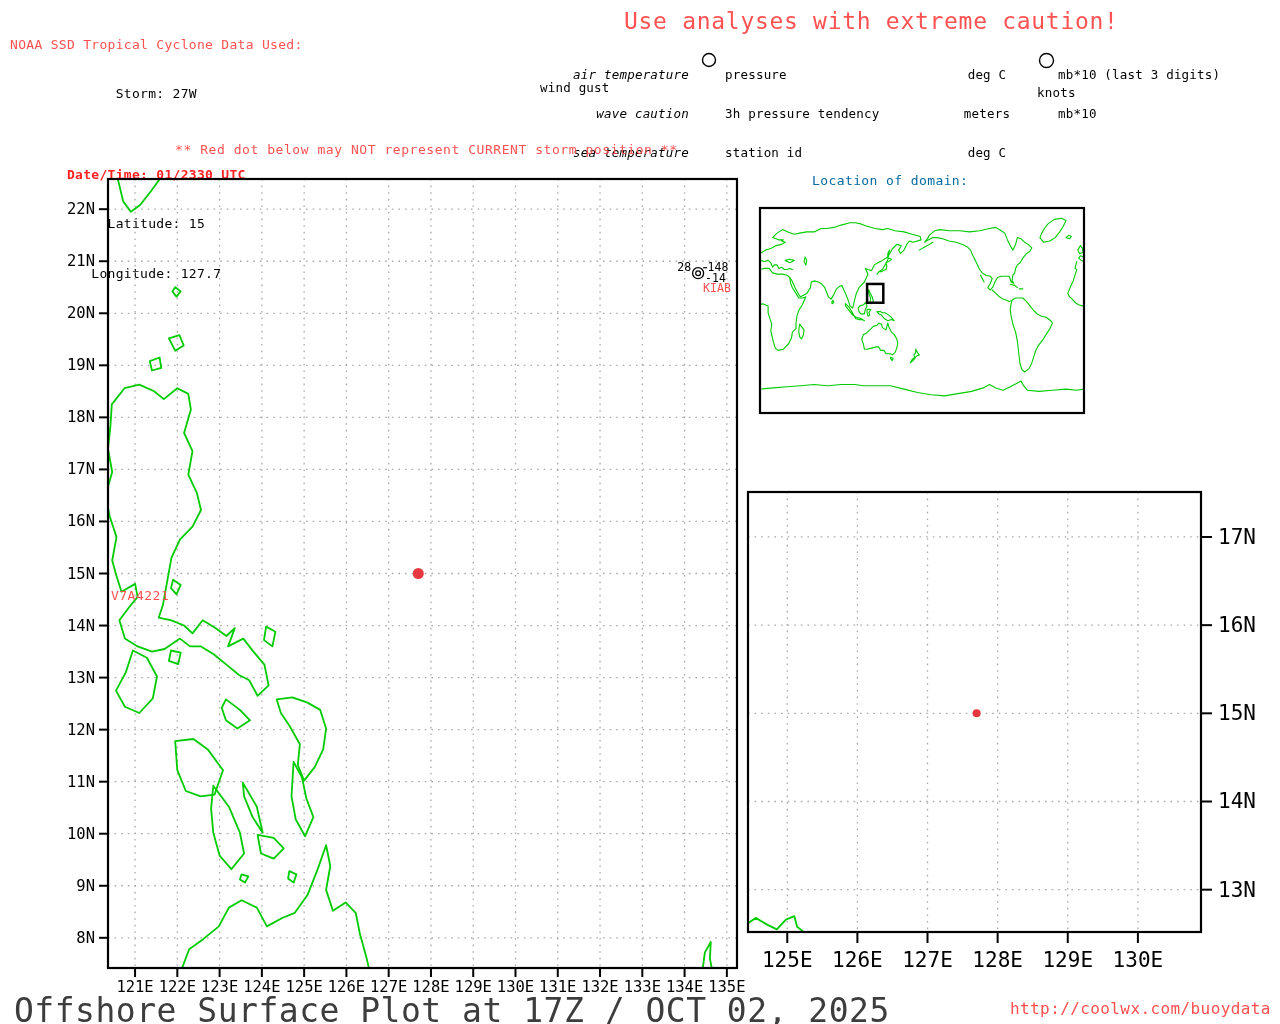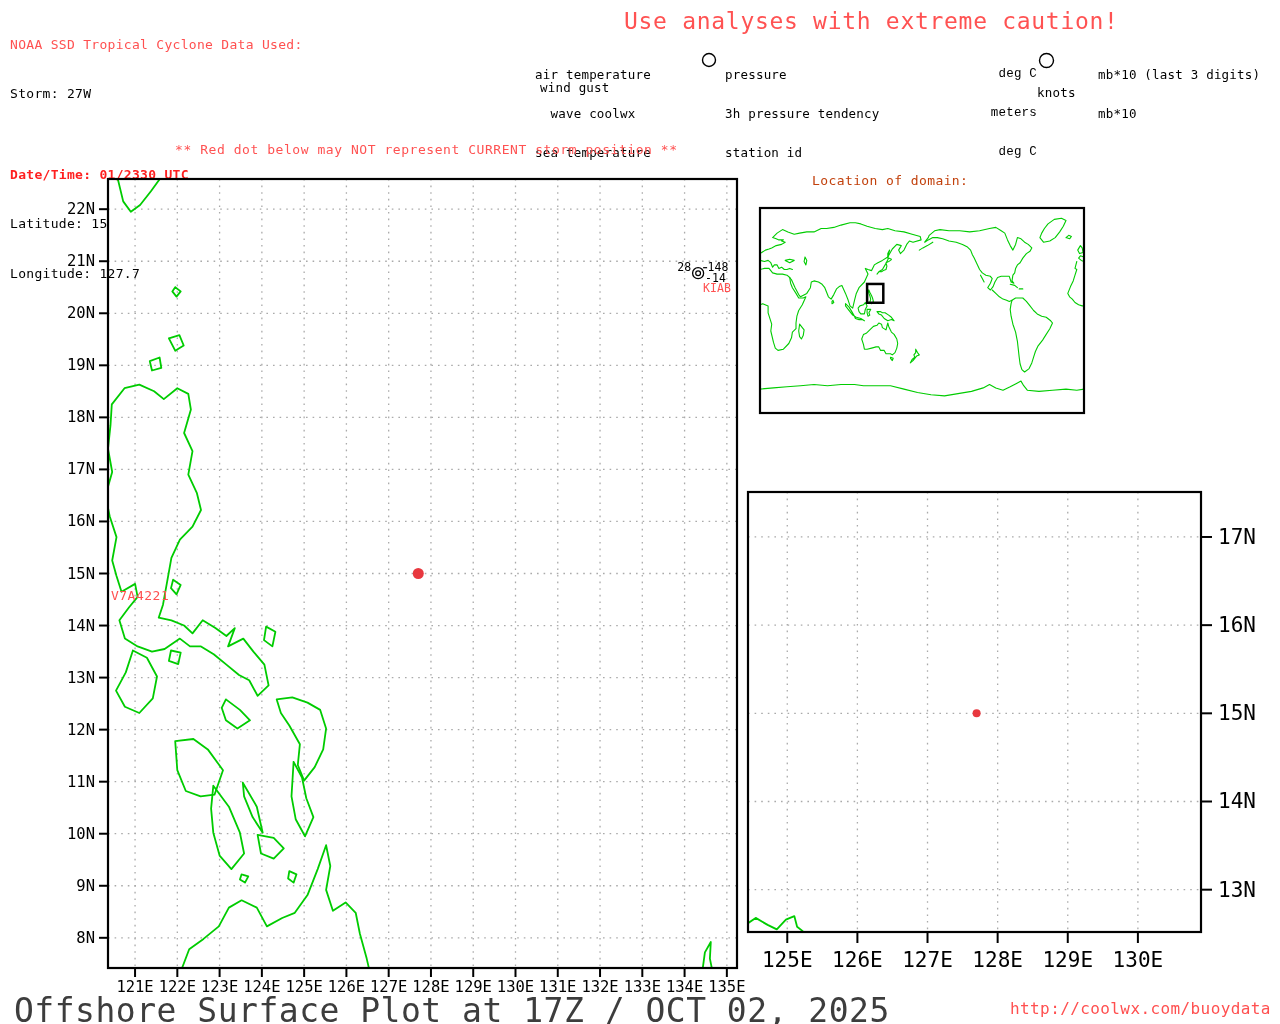--- a/index.html
+++ b/index.html
@@ -1,53 +1,53 @@
 <!DOCTYPE html>
 <html><head>
 <meta charset="utf-8">
 <style>
   html,body{margin:0;padding:0;}
   body{
     width:1280px;height:1024px;position:relative;overflow:hidden;background:#ffffff;
     font-family:"DejaVu Sans Mono", monospace;
   }
   .abs{position:absolute;white-space:pre;}
-  #tc-info{left:10px;top:4px;font-size:13px;line-height:16.4px;letter-spacing:.3px;color:#000;}
+  #tc-info{left:10px;top:4px;font-size:13px;line-height:16.4px;letter-spacing:.3px;color:#000;text-align:center;}
   #tc-info .red{color:#ff5050;}
   #tc-info .redbold{color:#ff2020;font-weight:bold;margin-top:32px;}
   #caution-title{left:624px;top:8px;font-size:23px;letter-spacing:.7px;color:#ff5252;}
   .leg{font-size:12.5px;line-height:13px;letter-spacing:.2px;color:#000;}
-  #leg-left{left:513px;top:42px;width:160px;text-align:center;}
+  #leg-left{left:529px;top:42px;width:160px;text-align:right;font-style:italic;}
   #leg-right{left:725px;top:42px;}
   #leg-windgust{left:540px;top:81px;width:160px;text-align:left;}
-  #uleg-left{left:937px;top:42px;width:100px;text-align:right;font-family:Liberation Mono, monospace;}
-  #uleg-right{left:1058px;top:42px;margin-left:40px;}
+  #uleg-left{left:937px;top:42px;width:100px;text-align:center;}
+  #uleg-right{left:1058px;top:42px;}
   #uleg-knots{left:1037px;top:86px;}
   #warning-line{left:175px;top:142px;font-size:13px;letter-spacing:.55px;color:#ff5252;}
-  #world-title{left:812px;top:173px;font-size:13px;letter-spacing:.4px;color:#c2410c;}
+  #world-title{left:812px;top:173px;font-size:13px;letter-spacing:.4px;color:#0369a1;}
   #footer-title{left:14px;top:991px;font-size:33px;letter-spacing:.5px;color:#3d3d3d;}
   #footer-url{left:1010px;top:999px;font-size:16px;letter-spacing:.4px;color:#ff5050;}
   svg text{font-family:"DejaVu Sans Mono", monospace;}
 </style>
 </head>
 <body>
 
 <div class="abs" id="tc-info">
   <div class="red">NOAA SSD Tropical Cyclone Data Used:</div>
   <div>Storm: 27W</div>
   <div class="redbold">Date/Time: 01/2330 UTC</div>
   <div>Latitude: 15</div>
   <div>Longitude: 127.7</div>
 </div>
 
 <div class="abs" id="caution-title">Use analyses with extreme caution!</div>
 
 <div class="abs leg" id="leg-left">
   <div>air temperature</div>
-  <div>wave coolwx</div>
+  <div>wave caution</div>
   <div>sea temperature</div>
 </div>
 <svg class="abs" style="left:701px;top:52px;" width="16" height="16">
   <circle cx="8" cy="8" r="6.5" fill="none" stroke="#000" stroke-width="1.4"></circle>
 </svg>
 <div class="abs leg" id="leg-right">
   <div>pressure</div>
   <div>3h pressure tendency</div>
   <div>station id</div>
 </div>

